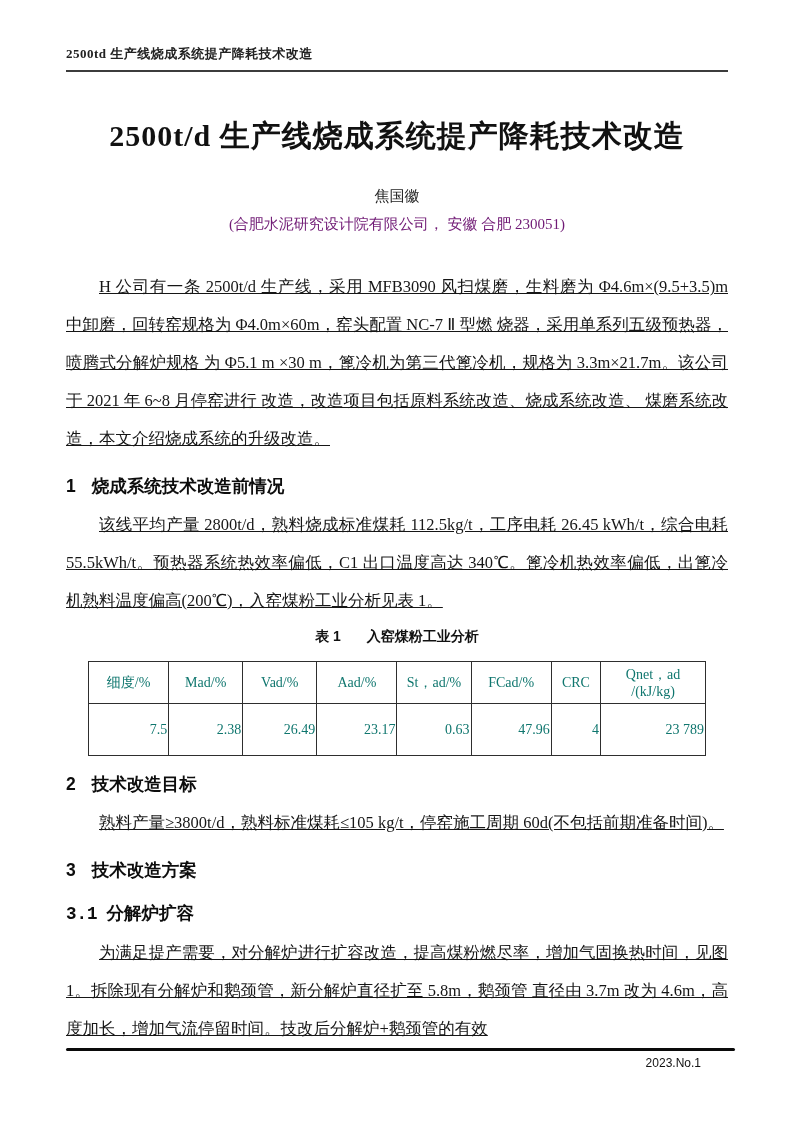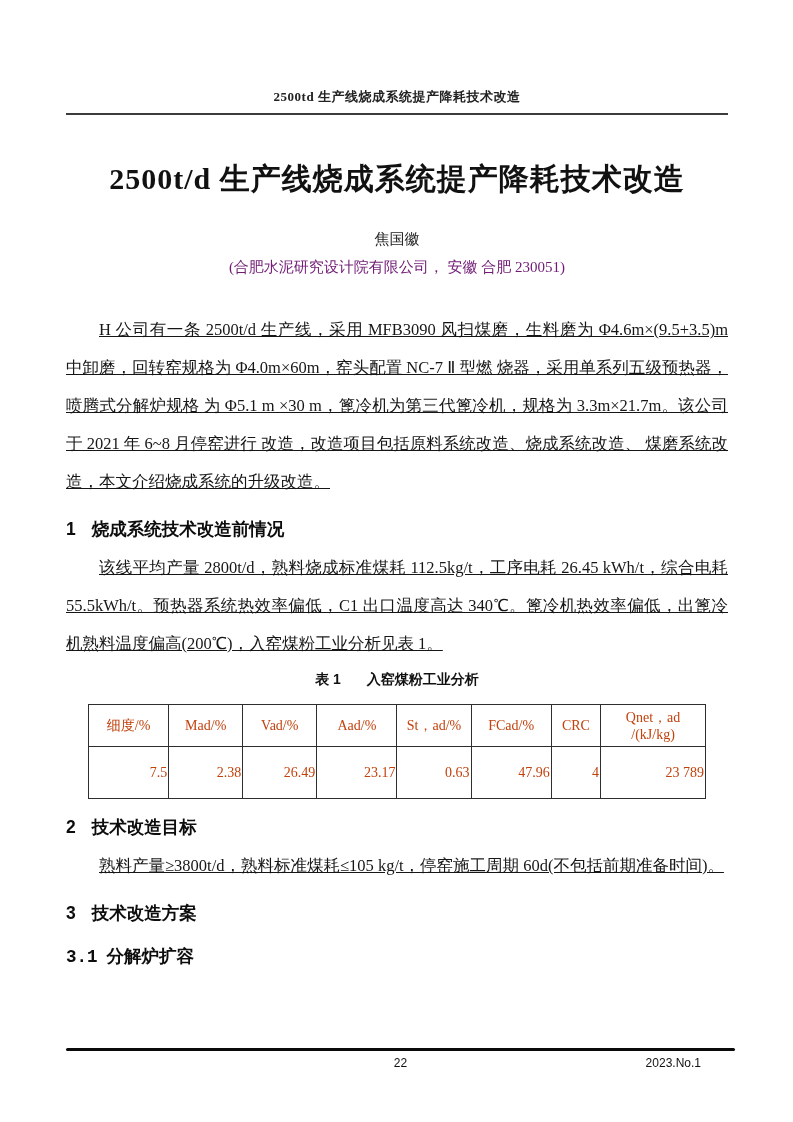--- a/index.html
+++ b/index.html
@@ -15,22 +15,22 @@
     overflow: hidden;
   }
   .content {
     position: absolute;
     left: 66px;
     top: 0;
     width: 662px;
   }
   
   .running-head {
-    padding-top: 88px;
-    text-align: center;
+    padding-top: 45px;
+    text-align: left;
     font-size: 13px;
     font-weight: bold;
     letter-spacing: 0.5px;
     color: #222;
   }
   .head-rule {
     margin-top: 7px;
     height: 0;
     border-bottom: 2px solid #3c3c3c;
   }
@@ -88,21 +88,21 @@
     font-weight: bold;
     color: #111;
   }
   .table-caption .cap-label { margin-right: 26px; }
   table.analysis-table {
     width: 618px;
     margin-left: 22px;
     border-collapse: collapse;
     table-layout: fixed;
     font-size: 14px;
-    color: #c2410c;
+    color: #0f766e;
   }
   table.analysis-table td {
     border: 1.2px solid #2e2e2e;
     text-align: center;
     vertical-align: middle;
     padding: 2px 1px;
   }
   table.analysis-table tr.hdr td { height: 42px; }
   table.analysis-table tr.dat td { height: 52px; text-align: right; }
   .two-line div { line-height: 17px; }
@@ -204,23 +204,23 @@
     </div>
     <p class="body-para">熟料产量≥3800t/d，熟料标准煤耗≤105  kg/t，停窑施工周期 60d(不包括前期准备时间)。</p>
 
     <div class="section-heading">
       <span class="sec-num">3</span><span>技术改造方案</span>
     </div>
 
     <div class="section-heading sub">
       <span class="sec-num">3.1</span><span>分解炉扩容</span>
     </div>
+    <p class="body-para">为满足提产需要，对分解炉进行扩容改造，提高煤粉燃尽率，增加气固换热时间，见图 1。拆除现有分解炉和鹅颈管，新分解炉直径扩至 5.8m，鹅颈管 直径由 3.7m 改为 4.6m，高度加长，增加气流停留时间。技改后分解炉+鹅颈管的有效</p>
 
   </div>
 
   <div class="footer">
     <div class="foot-rule"></div>
     <div class="foot-row">
-      <span class="page-num">22</span>
       <span class="issue">2023.No.1</span>
     </div>
   </div>
 </div>
 
 </body></html>

